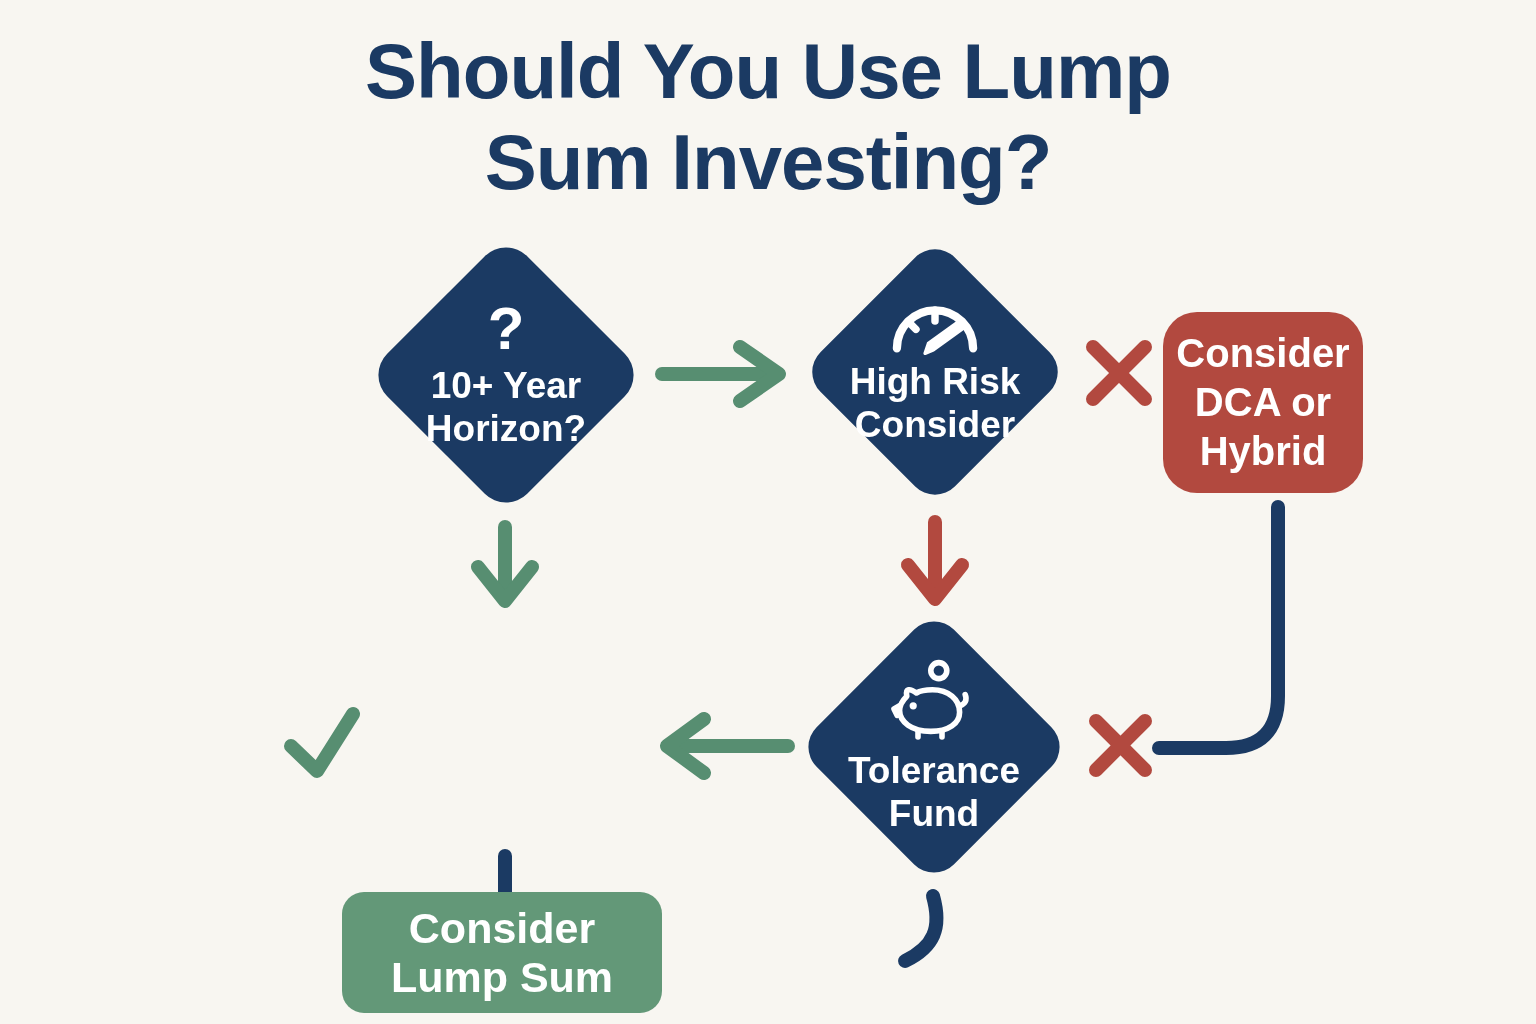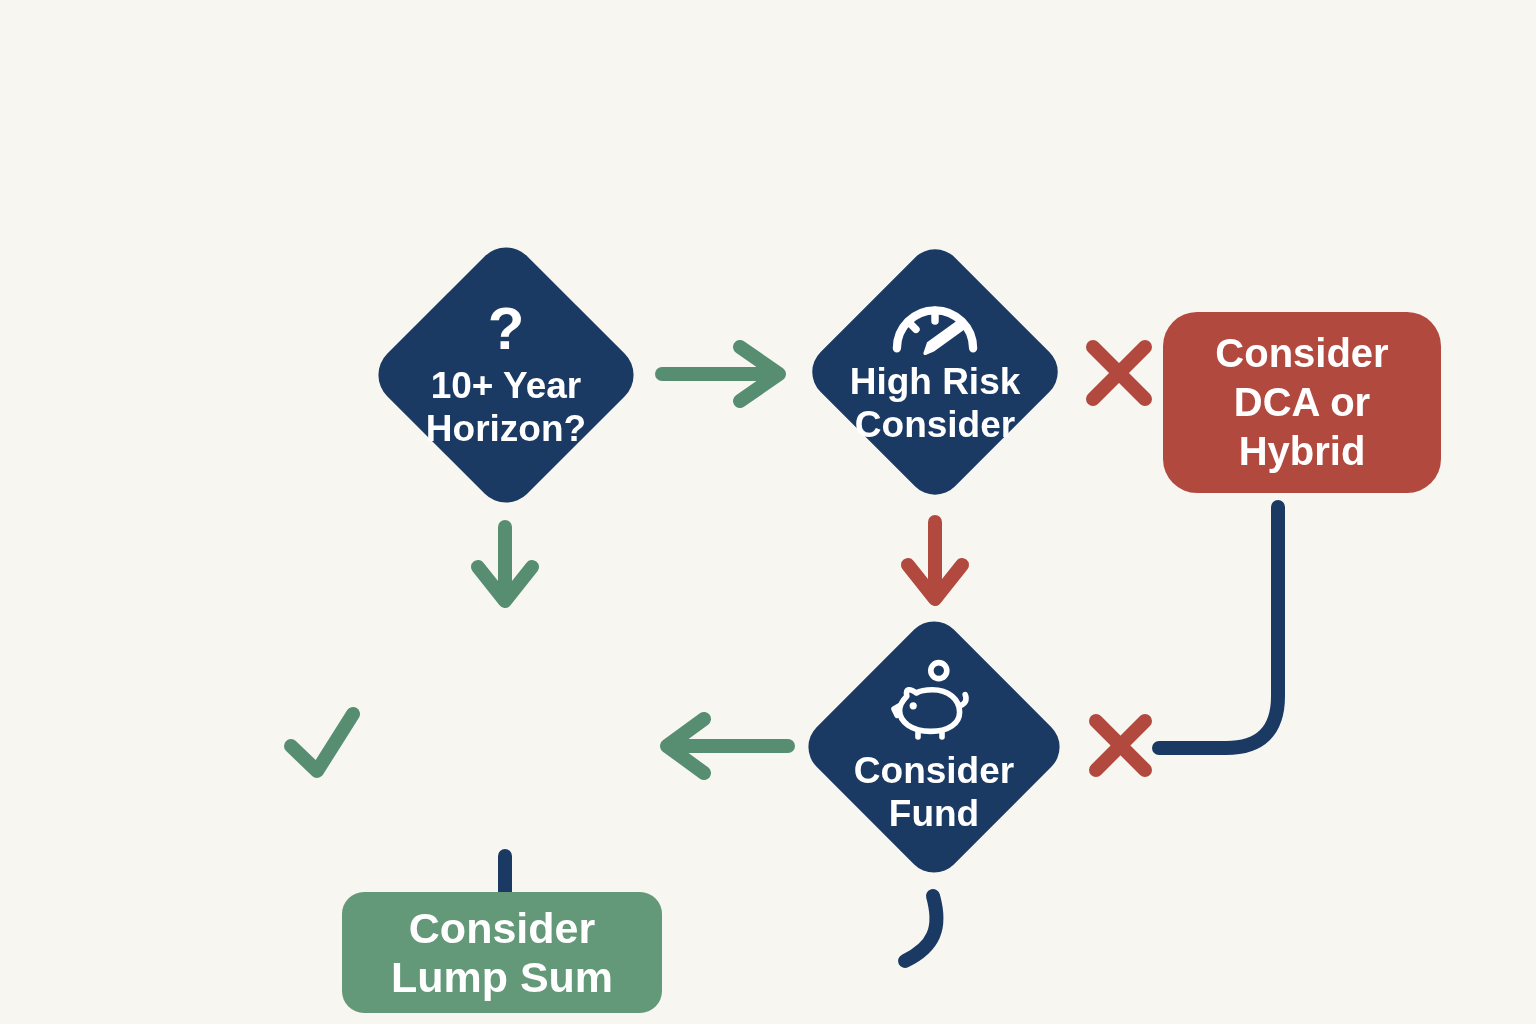--- a/index.html
+++ b/index.html
@@ -26,30 +26,34 @@
                      color:#fff; text-align:center; font-weight:700; }
   .diamond-label { font-size:37px; line-height:1.15; }
 
   .qmark { font-size:60px; line-height:1; font-weight:700; color:#fff; }
   .icon-svg { display:block; }
   .icon-svg .stroke { stroke:#fff; fill:none; stroke-linecap:round; stroke-linejoin:round; }
   .icon-svg .fill { fill:#fff; }
 
   .outcome-box { position:absolute; display:flex; align-items:center; justify-content:center;
                  color:#fff; font-weight:700; text-align:center; }
-  .box-dca { left:1163px; top:312px; width:278px; height:181px; border-radius:34px;
+  .box-dca { left:1163px; top:312px; width:200px; height:181px; border-radius:34px;
              background:#b2493f; font-size:40px; line-height:1.22; padding:23px 18px; }
   .box-lump-sum { left:342px; top:892px; width:320px; height:121px; border-radius:22px;
                   background:#639878; font-size:43px; line-height:1.12; padding:12px 14px; }
 </style>
 </head>
 <body>
 
 <div class="canvas">
 
+  <h1 class="title">
+    <span class="t-line">Should You Use Lump</span>
+    <span class="t-line">Sum Investing?</span>
+  </h1>
 
   <svg class="overlay" viewBox="0 0 1536 1024">
 
     <g class="green-stroke">
       <path d="M662 374 H762"></path>
       <path d="M740 347 L779 374 L740 401"></path>
     </g>
 
     <g class="green-stroke">
       <path d="M505 527 V589"></path>
@@ -121,21 +125,21 @@
     <div class="diamond-content">
       <svg class="icon-svg" width="96" height="86" viewBox="0 0 120 104">
         <circle class="stroke" stroke-width="7" cx="66" cy="14" r="10"></circle>
         <path class="stroke" stroke-width="7" d="M38 42 C30 36 24 36 26 46 C20 52 17 58 17 64 C17 78 32 90 56 90 C78 90 92 80 92 66 C92 50 78 38 58 38 C50 38 43 39 38 42 Z"></path>
         <path class="stroke" stroke-width="7" d="M17 58 L10 62 L14 70"></path>
         <path class="stroke" stroke-width="7" d="M92 58 Q103 54 99 44"></path>
         <path class="stroke" stroke-width="7" d="M40 90 L40 97"></path>
         <path class="stroke" stroke-width="7" d="M70 90 L70 97"></path>
         <circle class="fill" cx="34" cy="58" r="4.5"></circle>
       </svg>
-      <div class="diamond-label" style="width:200px;">Consider Fund</div>
+      <div class="diamond-label" style="width:200px;">Tolerance Fund</div>
     </div>
   </div>
 
   <div class="outcome-box box-dca">
     <div>Consider DCA or Hybrid</div>
   </div>
 
   <div class="outcome-box box-lump-sum">
     <div>Consider Lump Sum</div>
   </div>

